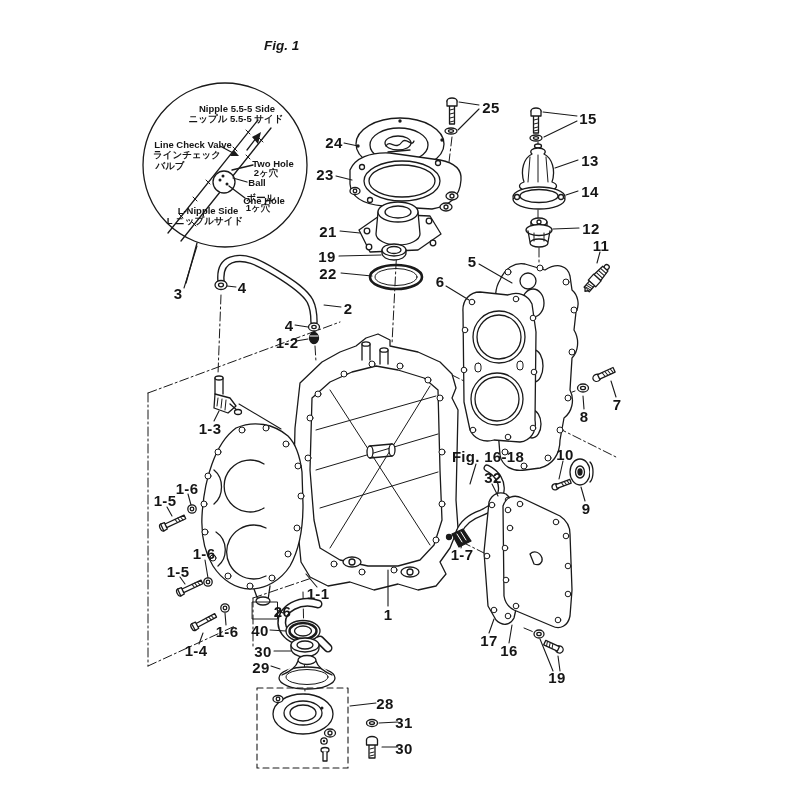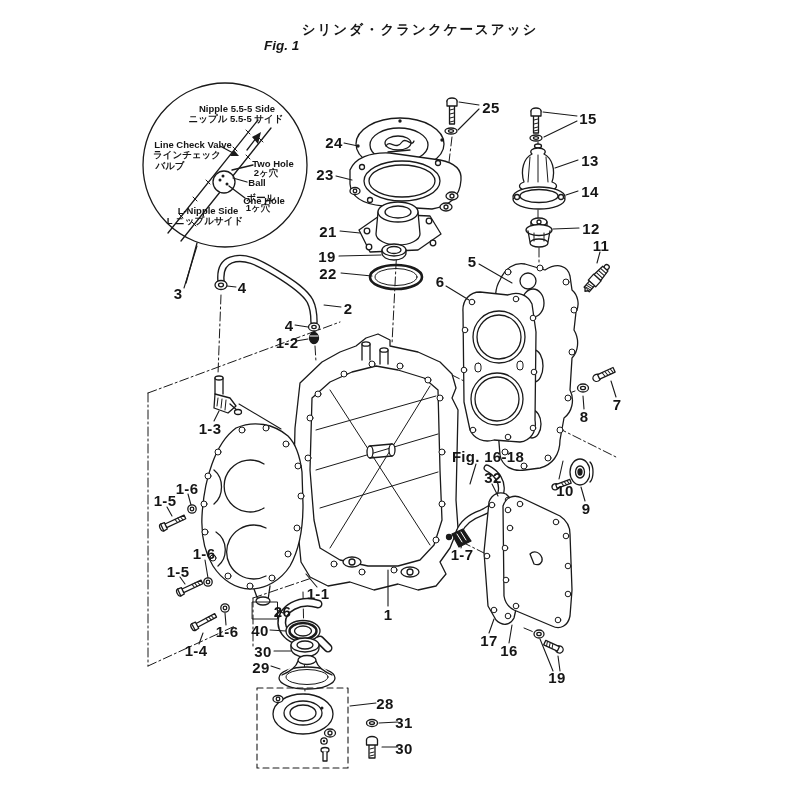--- a/index.html
+++ b/index.html
@@ -514,21 +514,21 @@
       <div class="plabel" style="left: 242px; top: 287px;">4</div>
       <div class="plabel" style="left: 348px; top: 308px;">2</div>
       <div class="plabel" style="left: 289px; top: 325px;">4</div>
       <div class="plabel" style="left: 287px; top: 342px;">1-2</div>
       <div class="plabel" style="left: 472px; top: 261px;">5</div>
       <div class="plabel" style="left: 440px; top: 281px;">6</div>
       <div class="plabel" style="left: 617px; top: 404px;">7</div>
       <div class="plabel" style="left: 584px; top: 416px;">8</div>
       <div class="plabel" style="left: 210px; top: 428px;">1-3</div>
       <div class="plabel" style="left: 488px; top: 456px;">Fig. 16-18</div>
-      <div class="plabel" style="left: 565px; top: 454px; margin-top: 36px;">10</div>
+      <div class="plabel" style="left: 565px; top: 454px;">10</div>
       <div class="plabel" style="left: 493px; top: 477px;">32</div>
       <div class="plabel" style="left: 586px; top: 508px;">9</div>
       <div class="plabel" style="left: 187px; top: 488px;">1-6</div>
       <div class="plabel" style="left: 165px; top: 500px;">1-5</div>
       <div class="plabel" style="left: 204px; top: 553px;">1-6</div>
       <div class="plabel" style="left: 178px; top: 571px;">1-5</div>
       <div class="plabel" style="left: 462px; top: 554px;">1-7</div>
       <div class="plabel" style="left: 318px; top: 593px;">1-1</div>
       <div class="plabel" style="left: 388px; top: 614px;">1</div>
       <div class="plabel" style="left: 263px; top: 611px; padding-left: 39px;">26</div>
@@ -538,16 +538,15 @@
       <div class="plabel" style="left: 261px; top: 667px;">29</div>
       <div class="plabel" style="left: 196px; top: 650px;">1-4</div>
       <div class="plabel" style="left: 489px; top: 640px;">17</div>
       <div class="plabel" style="left: 509px; top: 650px;">16</div>
       <div class="plabel" style="left: 557px; top: 677px;">19</div>
       <div class="plabel" style="left: 385px; top: 703px;">28</div>
       <div class="plabel" style="left: 404px; top: 722px;">31</div>
       <div class="plabel" style="left: 404px; top: 748px;">30</div>
     </div>
 
-<div class="title-jp">シリンダ・クランクケースアッシ</div>
 <div class="title-fig">Fig. 1</div>
 
 </div>
 
 </body></html>

